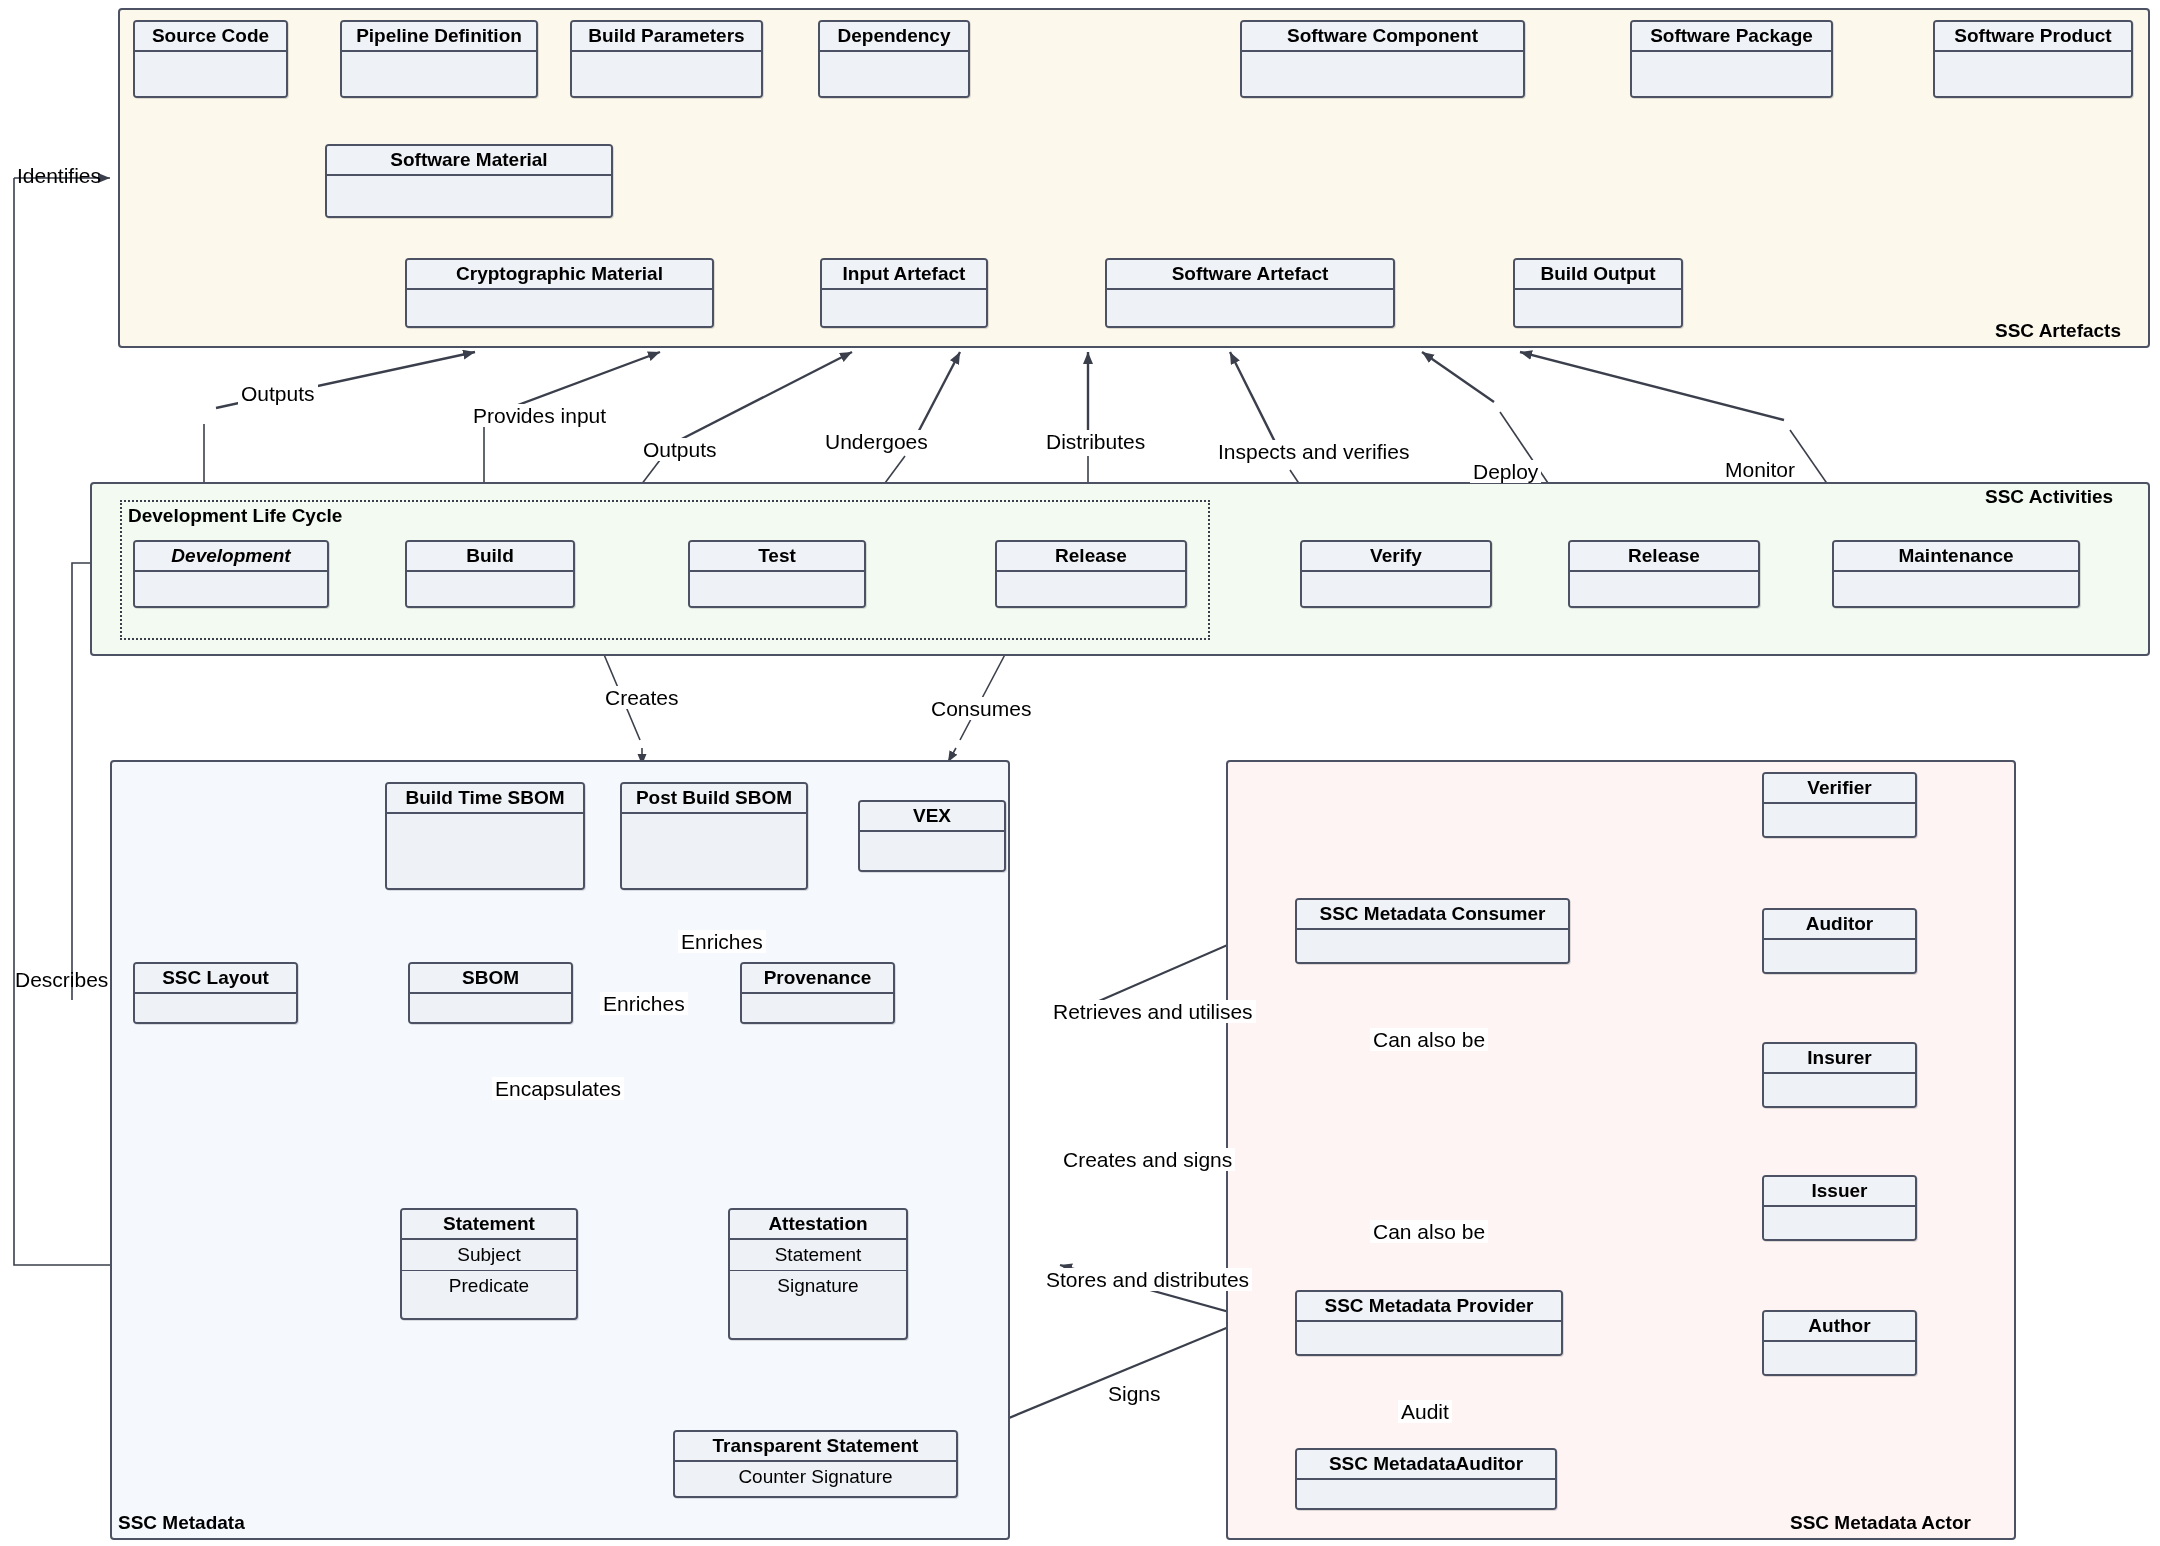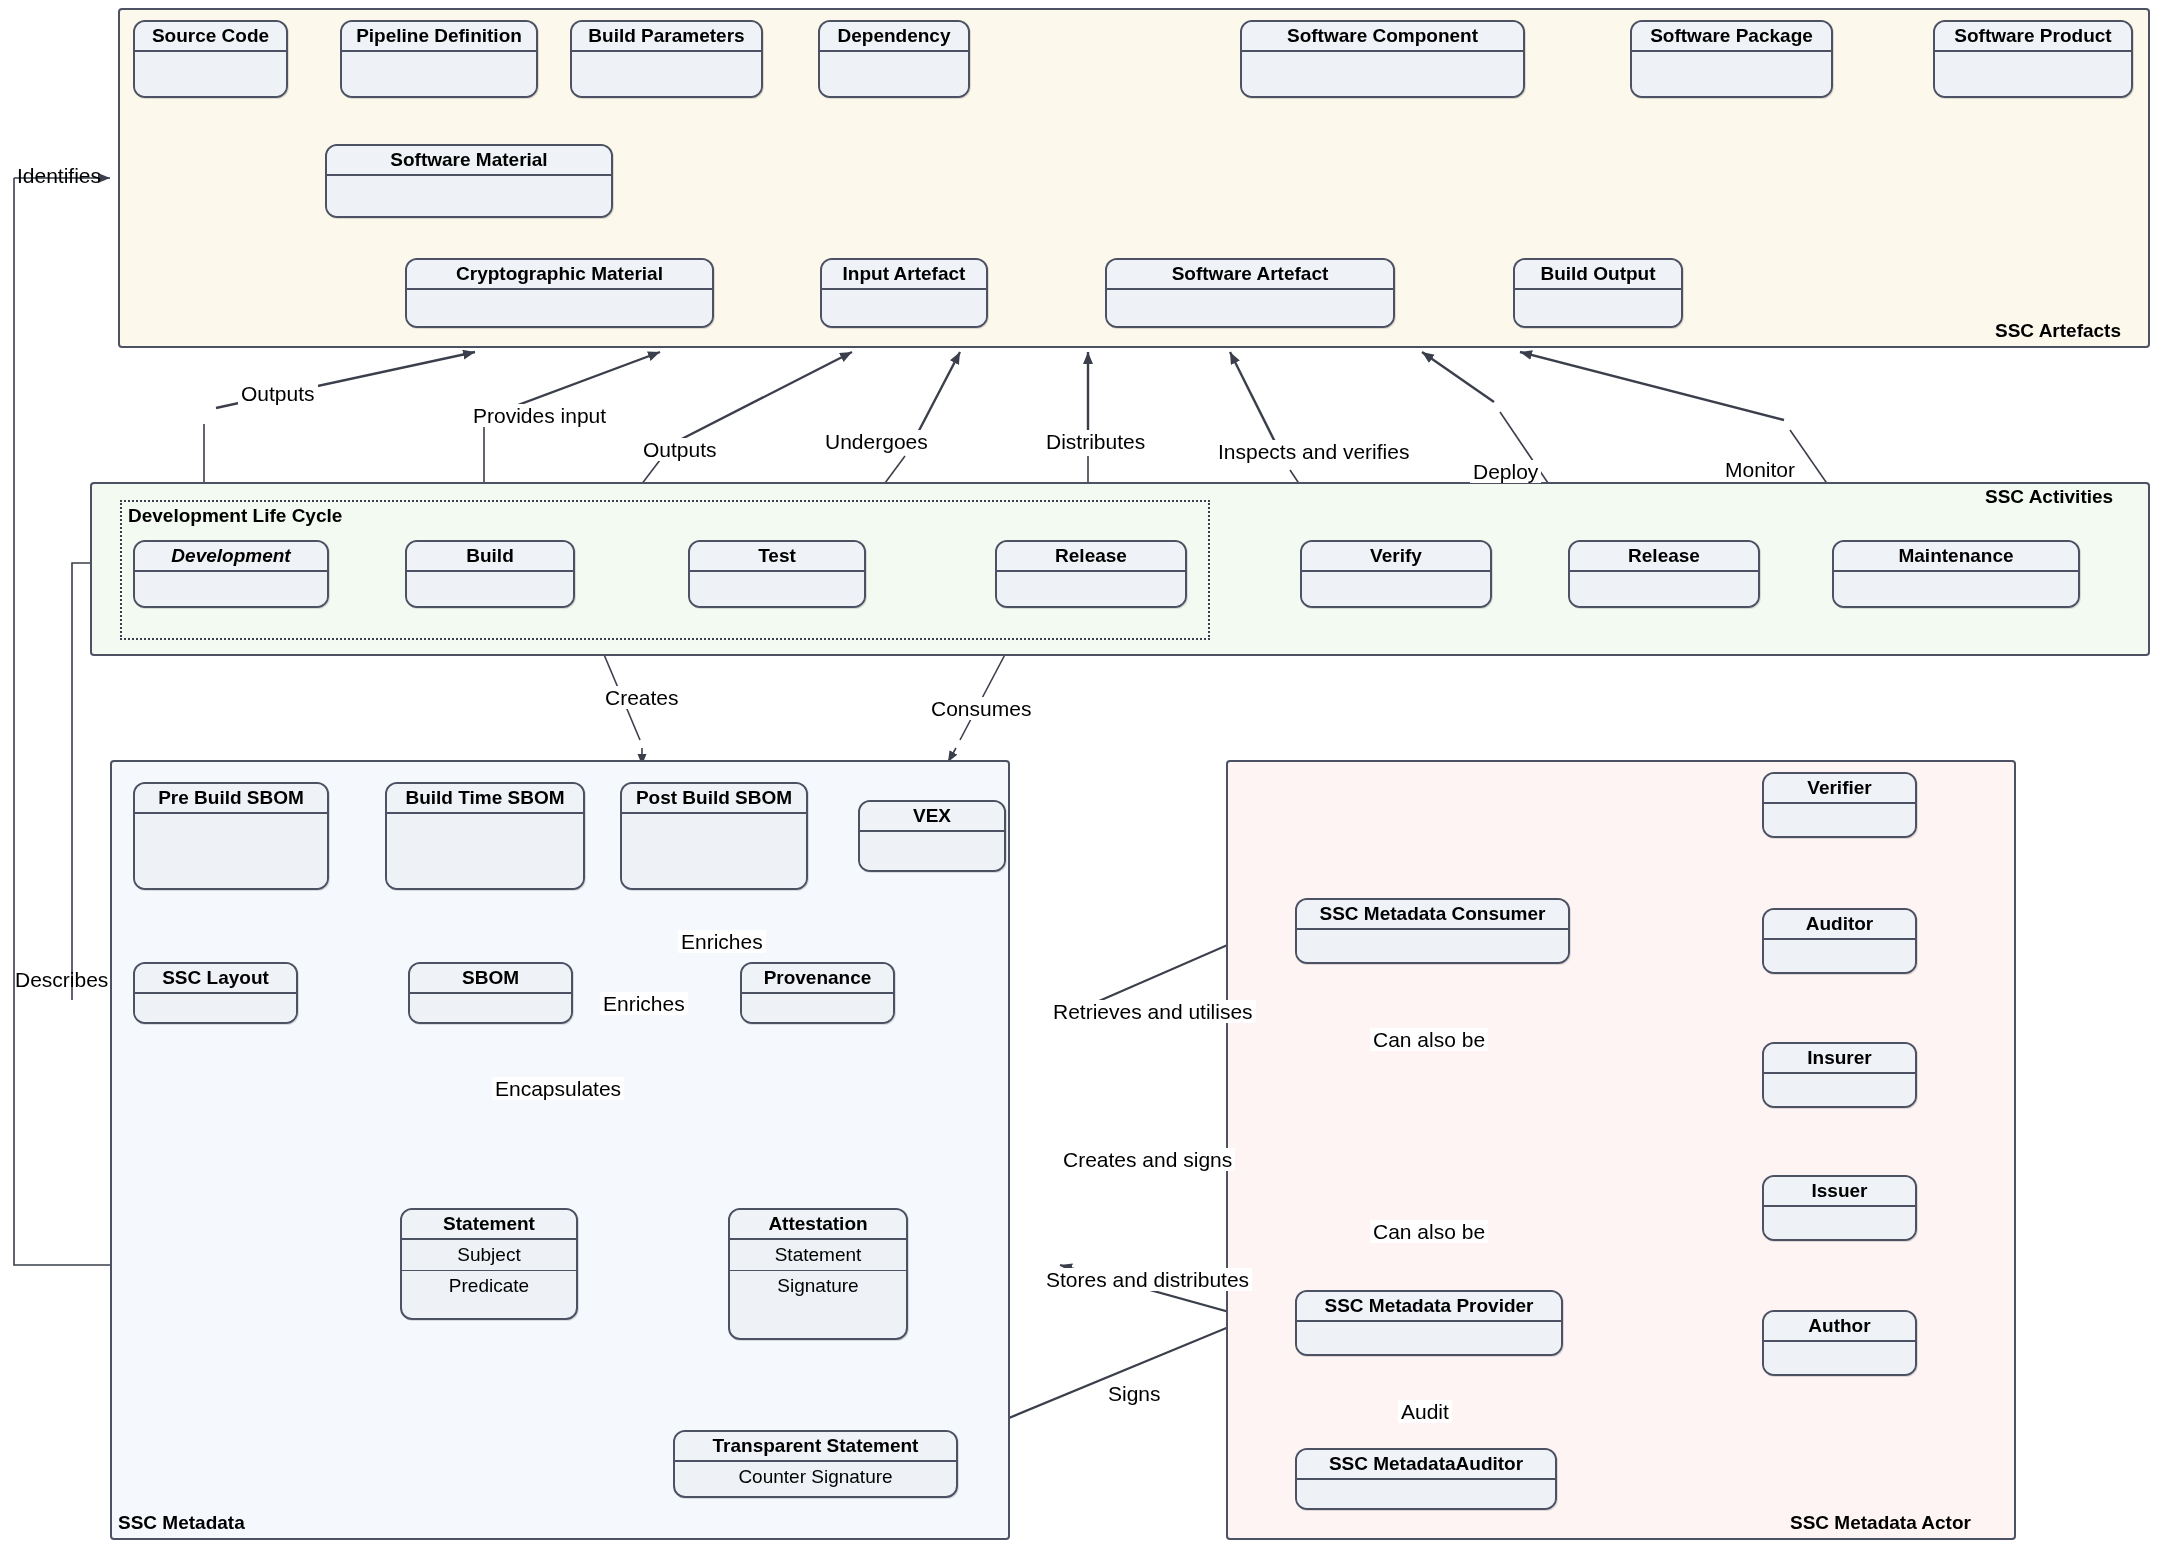--- a/index.html
+++ b/index.html
@@ -10,21 +10,21 @@
   .region{position:absolute;border:2px solid #4c5263;border-radius:4px;box-sizing:border-box;}
   .region-artefacts{background:#fdf8ec;}
   .region-activities{background:#f2faf1;}
   .region-metadata{background:#f5f9fd;}
   .region-actor{background:#fdf4f3;}
   .region-label{position:absolute;font-size:19px;font-weight:bold;color:#000;white-space:nowrap;}
   .dotted-group{position:absolute;border:2px dotted #3a3f4b;box-sizing:border-box;background:transparent;}
   .dotted-label{position:absolute;font-size:19px;font-weight:bold;color:#000;white-space:nowrap;}
 
   
-  .cls{position:absolute;box-sizing:border-box;border:2px solid #4c5263;border-radius:12px;
+  .cls{position:absolute;box-sizing:border-box;border:2px solid #4c5263;border-radius:4px;
        background:#eef1f5;box-shadow:1px 1px 0 rgba(0,0,0,.12);overflow:hidden;}
   .cls .title{box-sizing:border-box;width:100%;text-align:center;font-weight:bold;font-size:19px;
        color:#000;padding:2px 4px;border-bottom:2px solid #4c5263;background:#eff2f6;
        white-space:nowrap;line-height:1.25;}
   .cls .body{box-sizing:border-box;width:100%;height:100%;background:#eef1f5;}
   .cls .attr{box-sizing:border-box;width:100%;text-align:center;font-size:19px;color:#000;
        padding:3px 4px;border-bottom:1px solid #4c5263;white-space:nowrap;line-height:1.3;}
   .cls .attr.last{border-bottom:none;}
 
   
@@ -256,24 +256,20 @@
   <div class="cls" style="left:1568px;top:540px;width:192px;height:68px;">
     <div class="title">Release</div>
     <div class="body"></div>
   </div>
 
   <div class="cls" style="left:1832px;top:540px;width:248px;height:68px;">
     <div class="title">Maintenance</div>
     <div class="body"></div>
   </div>
 
-  <div class="cls" style="left:133px;top:782px;width:196px;height:108px;">
-    <div class="title">Pre Build SBOM</div>
-    <div class="body"></div>
-  </div>
 
   <div class="cls" style="left:385px;top:782px;width:200px;height:108px;">
     <div class="title">Build Time SBOM</div>
     <div class="body"></div>
   </div>
 
   <div class="cls" style="left:620px;top:782px;width:188px;height:108px;">
     <div class="title">Post Build SBOM</div>
     <div class="body"></div>
   </div>

